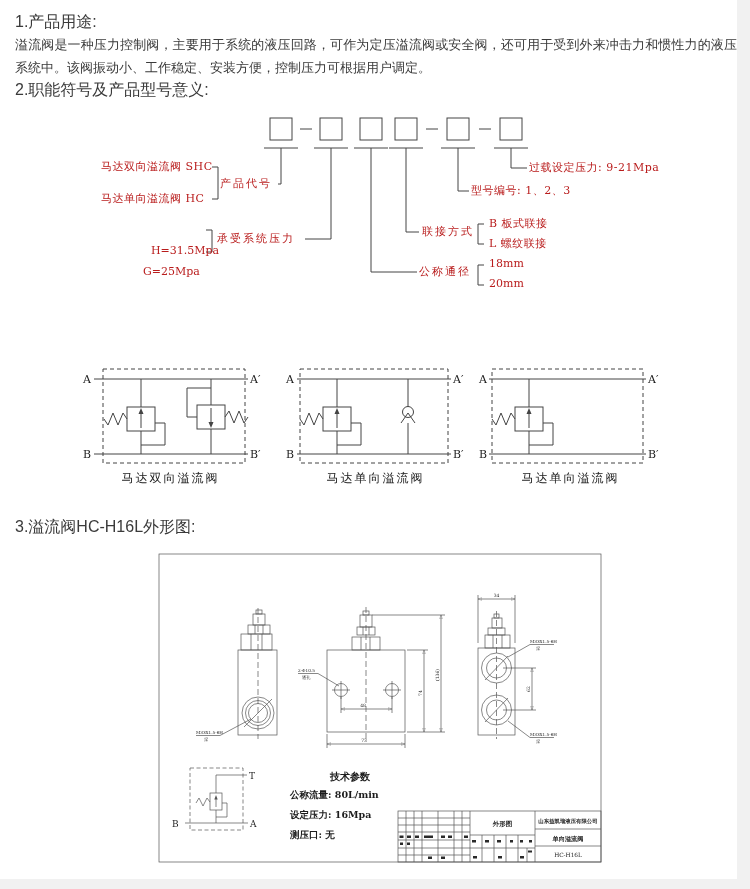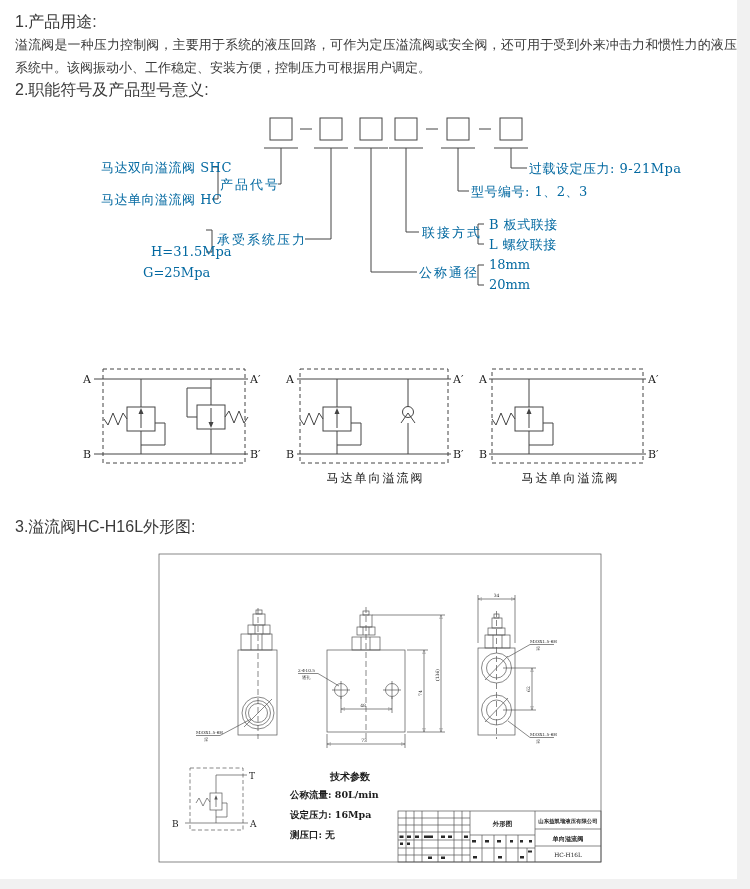--- a/index.html
+++ b/index.html
@@ -1,21 +1,21 @@
 <!DOCTYPE html>
 <html><head>
 <meta charset="utf-8">
 <style>
   html,body{margin:0;padding:0;}
   body{width:750px;height:889px;position:relative;background:#ffffff;overflow:hidden;
        font-family:"Liberation Sans",sans-serif;color:#3a3a3a;}
   .abs{position:absolute;}
   .h{font-size:16px;color:#3a3a3a;}
   .para{font-size:13px;line-height:23px;color:#3a3a3a;text-align:justify;}
-  .dlabel{position:absolute;font-family:"DejaVu Serif",serif;font-size:13px;color:#0369a1;white-space:nowrap;}
+  .dlabel{position:absolute;font-family:"DejaVu Serif",serif;font-size:11px;color:#b91c1c;white-space:nowrap;}
   .ls2{letter-spacing:2px;}
   .ls1{letter-spacing:0.5px;}
   .caption{position:absolute;width:100%;text-align:center;font-family:"DejaVu Serif",serif;
            font-size:12px;letter-spacing:2px;color:#1c1c1c;}
   svg{display:block;}
   svg line,svg path,svg rect.st,svg circle,svg polyline{stroke:#444;fill:none;stroke-width:1;}
   svg text{font-family:"DejaVu Serif",serif;fill:#1c1c1c;}
   .edge{position:absolute;background:#f1f1f1;}
   .thin line,.thin path,.thin circle,.thin rect.st,.thin polyline{stroke-width:0.7;stroke:#555;}
   .mk{fill:#2a2a2a;stroke:none;}
@@ -101,20 +101,21 @@
       <line x1="133" y1="42" x2="133" y2="58"></line>
       <polygon points="130.5,56 135.5,56 133,62" fill="#444" stroke="none"></polygon>
       <path d="M147,51 l4,-6 l5,12 l5,-12 l5,12 l4,-6"></path>
       <path d="M119,51 H109 V22 H133"></path>
     </g>
     <text x="5" y="17" font-size="11" data-name="port-a-label">A</text>
     <text x="172" y="17" font-size="11" data-name="port-a2-label">A′</text>
     <text x="5" y="92" font-size="11" data-name="port-b-label">B</text>
     <text x="172" y="92" font-size="11" data-name="port-b2-label">B′</text>
   </svg>
+  <div class="caption" style="top:104px;" data-name="circuit1-caption">马达双向溢流阀</div>
 </div>
 
 <div class="abs" style="left:283px;top:366px;width:185px;height:122px;" data-name="circuit-diagram-unidirectional-check">
   <svg width="185" height="100" viewBox="0 0 185 100" data-name="circuit2-linework">
     <rect class="st" x="17" y="3" width="148" height="94" stroke-dasharray="4 3" stroke="#777"></rect>
     <line x1="14" y1="13" x2="168" y2="13"></line>
     <line x1="14" y1="88" x2="168" y2="88"></line>
     <g data-name="relief-valve-symbol">
       <line x1="54" y1="13" x2="54" y2="41"></line>
       <line x1="54" y1="65" x2="54" y2="88"></line>

